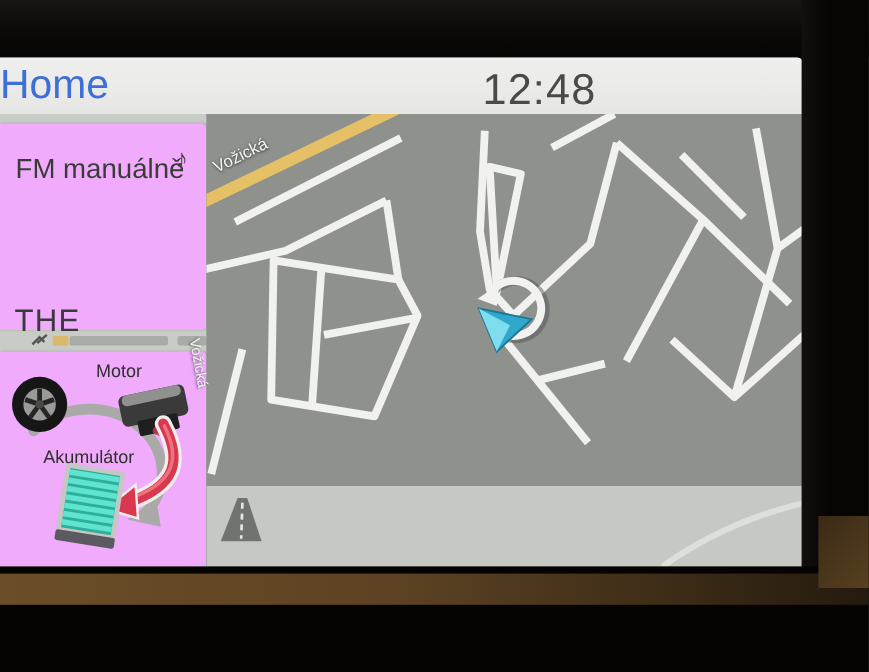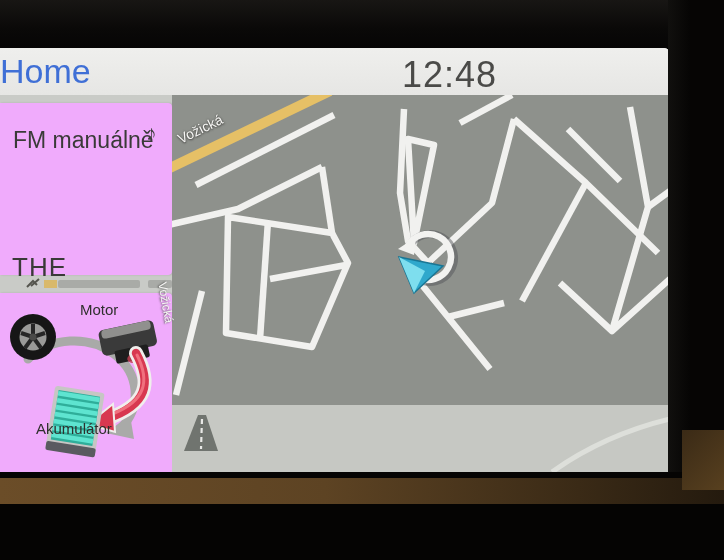--- a/index.html
+++ b/index.html
@@ -40,21 +40,21 @@
   .mini-strip { position:absolute; left:0; top:180px; width:172px; height:18px; }
   .mini-bar { position:absolute; top:5px; height:8px; background:#a9aba7; border-radius:2px; }
   .mini-bar.b1 { left:58px; width:82px; }
   .mini-bar.b2 { left:148px; width:24px; }
   .mini-yellow { position:absolute; left:44px; top:5px; width:13px; height:8px; background:#d9b96b; }
   .mini-glyph { position:absolute; left:26px; top:2px; width:16px; height:13px; }
 
   .card-energy { top:198px; height:179px; border-radius:0 4px 0 0; }
   .energy-label { position:absolute; font-size:15px; color:#2f2f2d; }
   .label-motor { left:80px; top:8px; }
-  .label-battery { left:36px; top:80px;margin-top:47px; }
+  .label-battery { left:36px; top:80px; }
 
   
   .mapview { position:absolute; left:172px; top:47px; width:498px; height:377px; background:#8e918c; }
   .street-diag { position:absolute; left:4px; top:26px; font-size:14px; color:#f7f7f5;
     transform:rotate(-26deg); text-shadow:0 1px 2px #4a4a48, 0 0 2px #55554f; }
   .street-vert { position:absolute; left:-3px; top:186px; font-size:12px; color:#f5f5f3;
     transform:rotate(80deg); transform-origin:left top; text-shadow:0 1px 2px #4a4a48; }
   svg { display:block; }
 </style>
 </head>

